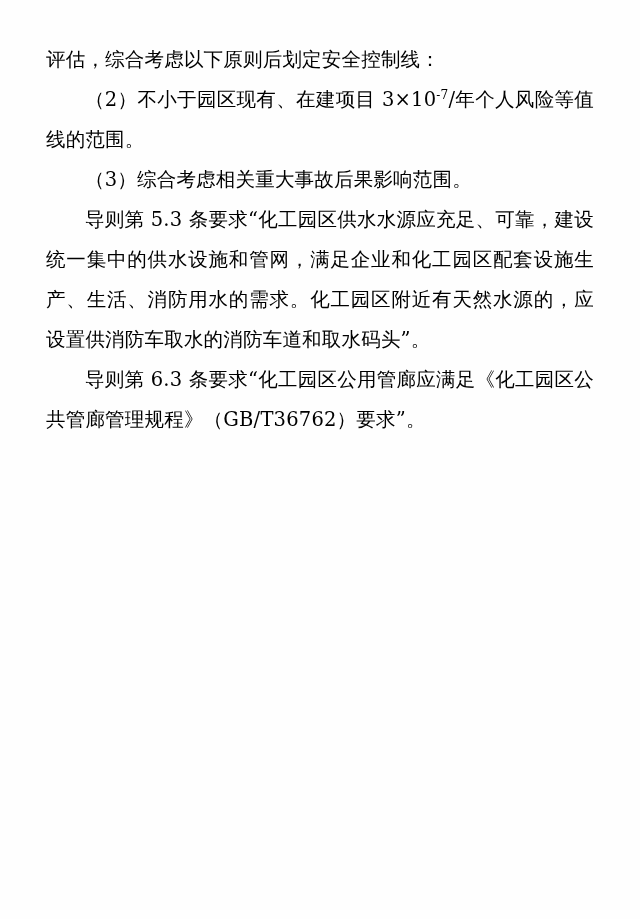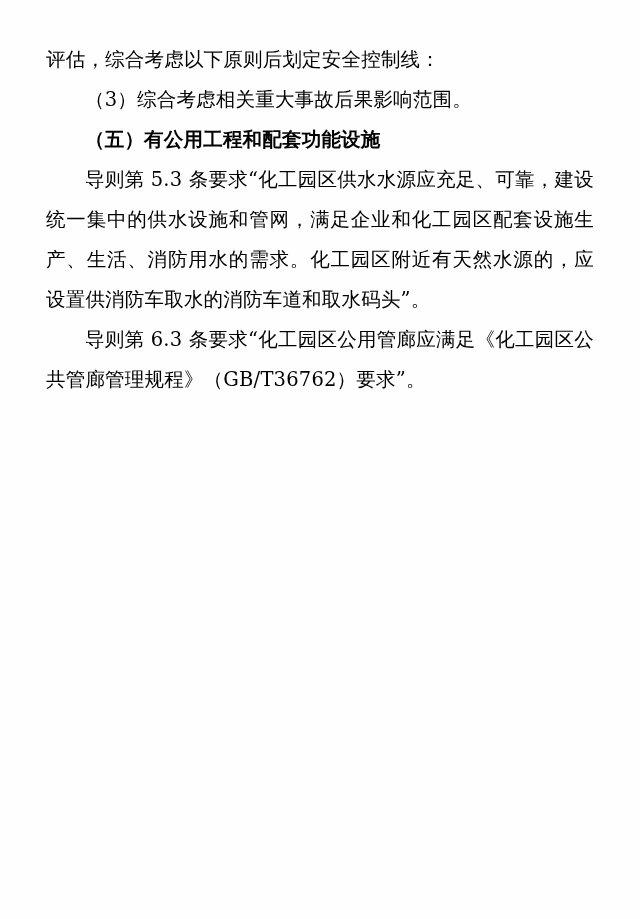--- a/index.html
+++ b/index.html
@@ -54,26 +54,26 @@
 </style>
 </head>
 <body>
 
 <div id="page">
   <div class="doc-body">
 
     <p class="noindent">评估，综合考虑以下原则后划定安全控制线：</p>
 
 
+    <p class="indent2"><span>（2）不小于园区现有、在建项目 3×10</span><span class="sup">-7</span><span>/年个人风险等值线的范围。</span></p>
 
     <p class="indent2">（3）综合考虑相关重大事故后果影响范围。</p>
 
 
 
-    <p class="heading">（五）有公用工程和配套功能设施</p>
 
 
     <p class="indent2">导则第 5.3 条要求“化工园区供水水源应充足、可靠，建设统一集中的供水设施和管网，满足企业和化工园区配套设施生产、生活、消防用水的需求。化工园区附近有天然水源的，应设置供消防车取水的消防车道和取水码头”。</p>
 
 
     <p class="indent2">导则第 6.3 条要求“化工园区公用管廊应满足《化工园区公共管廊管理规程》（GB/T36762）要求”。</p>
 
   </div>
 </div>
 

